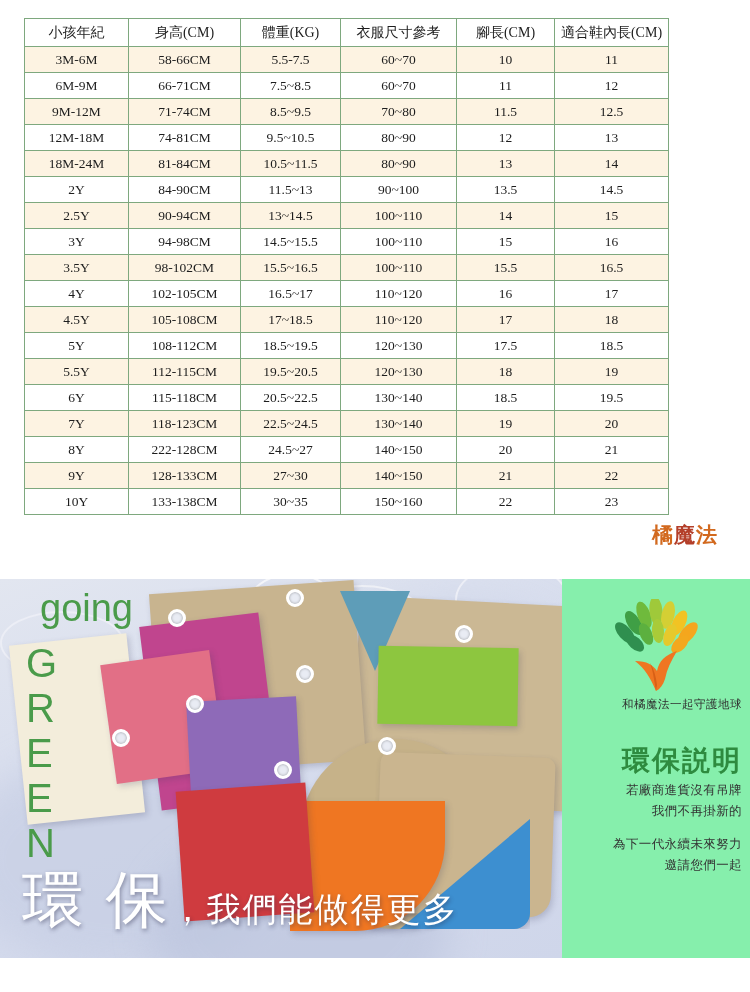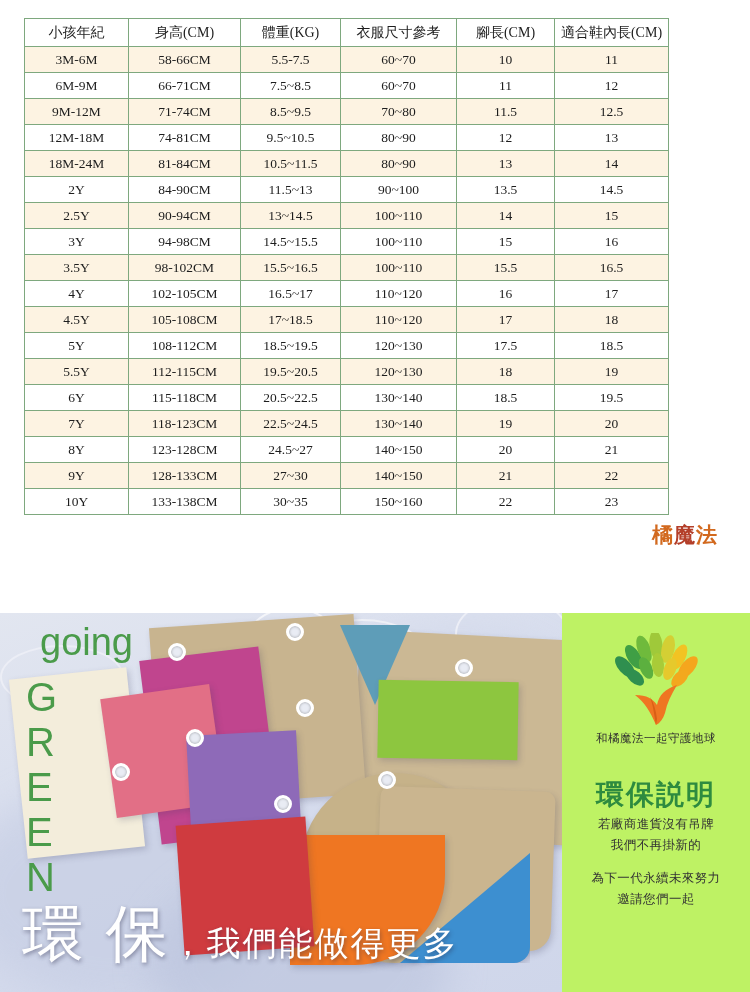--- a/index.html
+++ b/index.html
@@ -73,21 +73,21 @@
     letter-spacing: 1px;
     color: #d2691e;
     font-weight: bold;
   }
   .brand-line .brand .mid { color: #b43f2a; }
 
   
   .bottom {
     position: absolute;
     left: 0;
-    top: 613px;
+    top: 579px;
     width: 750px;
     height: 379px;
     display: flex;
   }
   .photo-panel {
     position: relative;
     width: 562px;
     height: 379px;
     background: linear-gradient(160deg, #e2e6f0 0%, #d6dced 45%, #cfd6ea 100%);
     overflow: hidden;
@@ -174,24 +174,24 @@
   }
   .eco-big .small {
     font-size: 34px;
     letter-spacing: 2px;
   }
 
   
   .info-panel {
     width: 188px;
     height: 379px;
-    background: #bef264;
+    background: #86efac;
     box-sizing: border-box;
     padding: 14px 8px 0 8px;
-    text-align: center;
+    text-align: right;
     position: relative;
   }
   .logo-tree {
     width: 110px;
     height: 92px;
     margin: 6px auto 0 auto;
     position: relative;
   }
   .slogan {
     font-size: 11.5px;
@@ -356,21 +356,21 @@
       <tr>
           <td>7Y</td>
           <td>118-123CM</td>
           <td>22.5~24.5</td>
           <td>130~140</td>
           <td>19</td>
           <td>20</td>
         </tr>
       <tr class="alt">
           <td>8Y</td>
-          <td>123-128CM</td>
+          <td>222-128CM</td>
           <td>24.5~27</td>
           <td>140~150</td>
           <td>20</td>
           <td>21</td>
         </tr>
       <tr>
           <td>9Y</td>
           <td>128-133CM</td>
           <td>27~30</td>
           <td>140~150</td>

